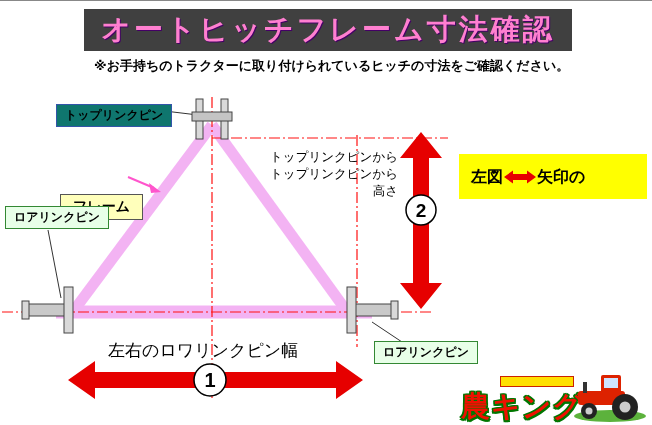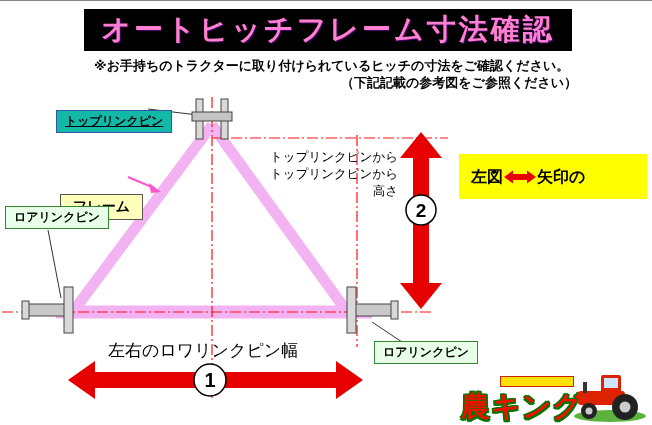--- a/index.html
+++ b/index.html
@@ -1,30 +1,30 @@
 <!DOCTYPE html>
 <html><head>
 <meta charset="utf-8">
 <style>
   * { margin:0; padding:0; box-sizing:border-box; }
   html,body { background:#ffffff; }
   body { font-family:"Liberation Sans","DejaVu Sans",sans-serif; color:#000; }
   .stage { position:relative; width:652px; height:425px; background:#ffffff; overflow:hidden; border-top:1px solid #888; }
   .abs { position:absolute; }
 
-  .banner { left:84px; top:8px; width:488px; height:42px; background:#000000;
+  .banner { left:84px; top:8px; width:488px; height:42px; background:#404040;
             display:flex; align-items:center; justify-content:center;
             color:#ff7fd0; font-size:29px; font-weight:bold; letter-spacing:3px;
             text-shadow:1px 1px 0 #440066; }
   .note1 { left:94px; top:56px; font-size:13px; font-weight:bold; white-space:nowrap; }
   .note2 { left:341px; top:73px; font-size:13px; font-weight:bold; white-space:nowrap; }
 
   .label-box { position:absolute; border:1px solid #334; padding:2px 8px;
                font-size:12px; font-weight:bold; background:#fff; white-space:nowrap; }
-  .label-toplink   { left:56px;  top:109px;  background:#14b8a6; border-color:#3355aa;text-decoration:underline; }
+  .label-toplink   { left:56px;  top:103px;  background:#0f766e; border-color:#3355aa; }
   .label-frame     { left:60px;  top:161px; background:#ffffbb; border-color:#555555; font-size:14px; padding:3px 12px;margin-top:32px; }
   .label-lowerleft { left:5px;   top:205px; background:#e8ffe8; border-color:#338833; }
   .label-lowerright{ left:374px; top:340px; background:#e8ffe8; border-color:#338833; }
 
   .height-note { left:270px; top:148px; width:128px; text-align:right;
                  font-size:12.5px; font-weight:normal; line-height:17px; }
 
   .instruction { left:459px; top:153px; width:188px; background:#ffff00;
                  padding:10px 8px 10px 12px; font-size:16px; font-weight:bold; line-height:25px; }
   .instruction .row { display:flex; align-items:center; }
@@ -41,21 +41,20 @@
   .diagram-svg { left:0; top:0; }
 </style>
 </head>
 <body>
 
 <div class="stage">
 
   <div class="abs banner">オートヒッチフレーム寸法確認</div>
 
   <div class="abs note1">※お手持ちのトラクターに取り付けられているヒッチの寸法をご確認ください。</div>
-  <div class="abs note2">（下記記載の参考図をご参照ください）</div>
 
   <svg class="abs diagram-svg" width="652" height="425" viewBox="0 0 652 425">
 
     <line x1="148" y1="108" x2="198" y2="114" stroke="#333" stroke-width="1"></line>
     <line x1="48" y1="229" x2="61" y2="297" stroke="#333" stroke-width="1"></line>
     <line x1="402" y1="341" x2="372" y2="321" stroke="#333" stroke-width="1"></line>
 
     <g opacity="0.85">
       <line x1="212" y1="124" x2="72" y2="312" stroke="#f2a6f2" stroke-width="11"></line>
       <line x1="212" y1="124" x2="348" y2="312" stroke="#f2a6f2" stroke-width="11"></line>

